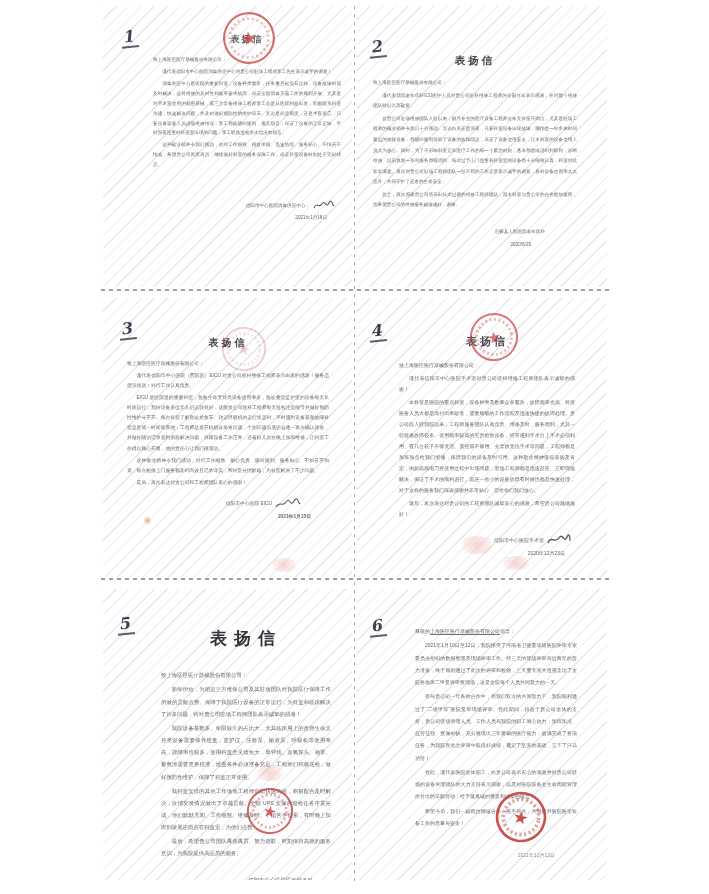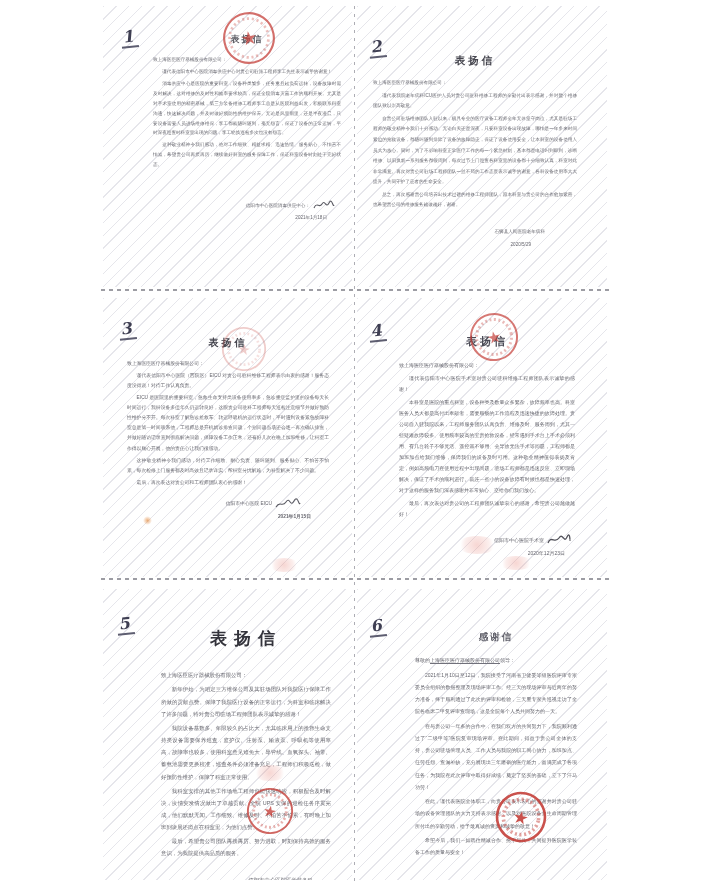--- a/index.html
+++ b/index.html
@@ -166,21 +166,20 @@
         <circle cx="50" cy="50" r="34" fill="none" stroke="#c5403a" stroke-width="6" stroke-dasharray="4 5" opacity=".5"></circle>
         <text x="50" y="62" font-size="32" text-anchor="middle" fill="#c5403a">★</text>
       </svg>
     </div>
     <div class="smudge" style="left:150px;top:176px;width:34px;height:16px"></div>
   </section>
 
   <section class="cell" style="left:256px;top:583px;width:250px;height:291px">
     <div class="num" style="left:12px;top:28px">6</div>
     <div class="letter b6" style="left:58px;top:36px;width:162px">
-      <h3 class="title t6">感谢信</h3>
       <p class="salut"><span>尊敬的</span><span class="uline">上海医臣医疗器械股份有限公司</span><span>领导：</span></p>
       <p class="para">2021年1月10日至12日，我院接受了河南省卫健委等级医院评审专家委员会组织的数据整理及现场评审工作。经三天的现场评审与近两年的努力准备，终于顺利通过了此次的评审和检验，三天里专家共巡视走访了全院各临床二甲复评审查现场，这是全院每个人员共同努力的一天。</p>
       <p class="para">在与贵公司一年多的合作中，在我们双方的共同努力下，我院顺利通过了“二级甲等”医院复审现场评审。在此期间，得益于贵公司全体的支持，贵公司驻场管理人员、工作人员与我院的职工同心协力，加班加点、任劳任怨、查漏补缺，充分展现出三年磨砺的医疗能力，圆满完成了各项任务，为我院在此次评审中取得好成绩，奠定了坚实的基础，立下了汗马功劳！</p>
       <p class="para">在此，谨代表医院全体职工，向贵公司表示衷心的感谢并对贵公司驻场的设备管理团队的大力支持表示感谢，以及对医院设备全生命周期管理所付出的辛勤劳动，给予最真诚的褒奖和诚挚的敬意！</p>
       <p class="para">希望今后，我们一如既往精诚合作、携手与共，共同提升医院医学装备工作的质量与安全！</p>
       <div class="dateline" style="padding-right:22px;margin-top:20px;opacity:.75">2021年12月13日</div>
     </div>
     <div class="stamp" style="left:138px;top:202px;width:52px;height:52px;transform:rotate(12deg);opacity:.9">
       <svg width="52" height="52" viewBox="0 0 100 100">
         <circle cx="50" cy="50" r="46" fill="none" stroke="#c5403a" stroke-width="5"></circle>

